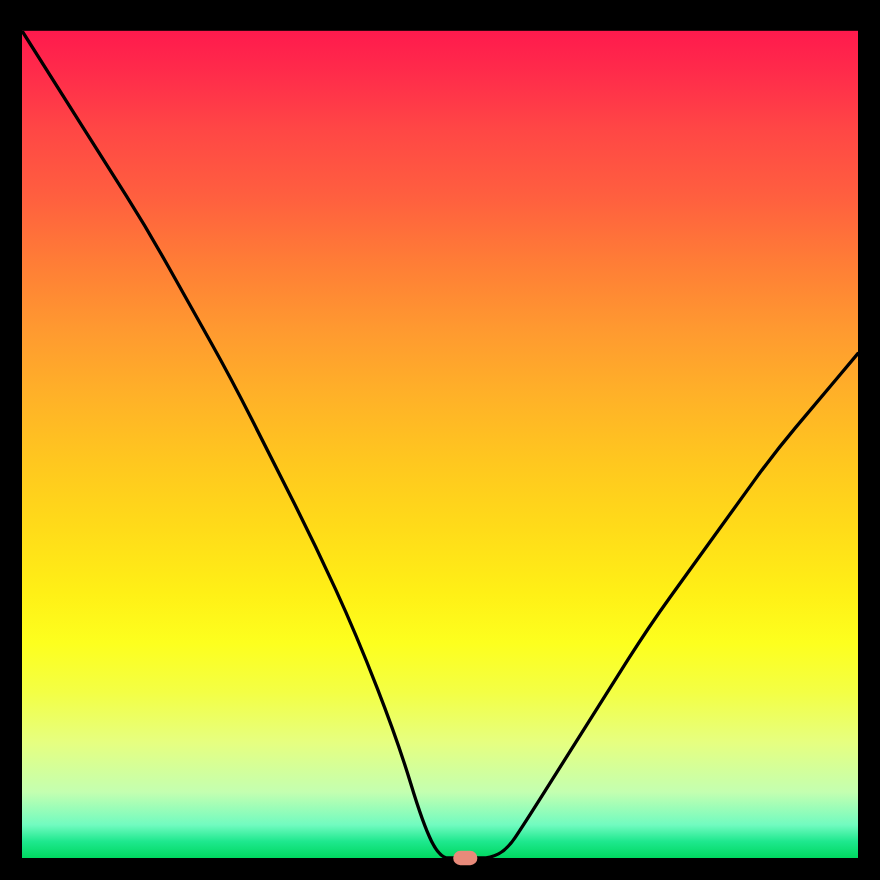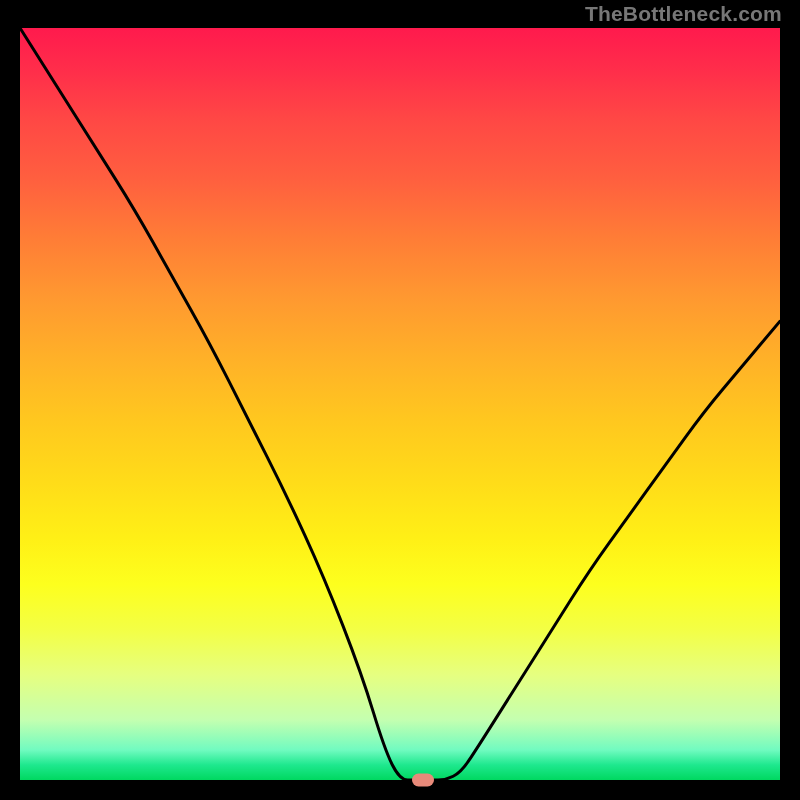--- a/index.html
+++ b/index.html
@@ -77,21 +77,20 @@
     border-radius: 7px;
     background: #e88a7a;
     transform: translate(-50%, -50%);
   }
 </style>
 </head>
 <body>
 
 <div class="frame">
 
-  <div class="watermark">TheBottleneck.com</div>
 
   <div class="plot-area">
     <div class="gradient"></div>
 
     <svg class="curve" viewBox="0 0 760 752" preserveAspectRatio="none">
       <path id="curve-path" fill="none" stroke="#000" stroke-width="3" stroke-linecap="round" stroke-linejoin="round" d="M 0 0 Q 38 60.15999999999997 57 90.24000000000001 Q 76 120.32000000000005 95 150.40000000000003 Q 114 180.48000000000002 133 214.32 Q 152 248.15999999999997 171 282 Q 190 315.84000000000003 209 353.44000000000005 Q 228 391.04 247 428.64 Q 266 466.24 285 507.6 Q 304 548.96 323 597.84 Q 342 646.72 353.4 684.3199999999999 Q 364.8 721.92 372.4 736.96 Q 380 752 387.6 752 Q 395.2 752 402.8 752 Q 410.40000000000003 752 418 752 Q 425.6 752 433.2 748.24 Q 440.79999999999995 744.48 448.4 733.2 Q 456 721.92 475 691.8399999999999 Q 494 661.76 513 631.6800000000001 Q 532 601.6 551 571.52 Q 570 541.4399999999999 589 515.12 Q 608 488.8 627 462.48 Q 646 436.16 665 409.84000000000003 Q 684 383.52 703 360.96 Q 722 338.4 741 315.84000000000003 T 760 293.28000000000003"></path>
     </svg>
 
     <div id="marker" class="marker" style="left: 402.8px; top: 752px; background: rgb(232, 138, 122);"></div>
   </div>

